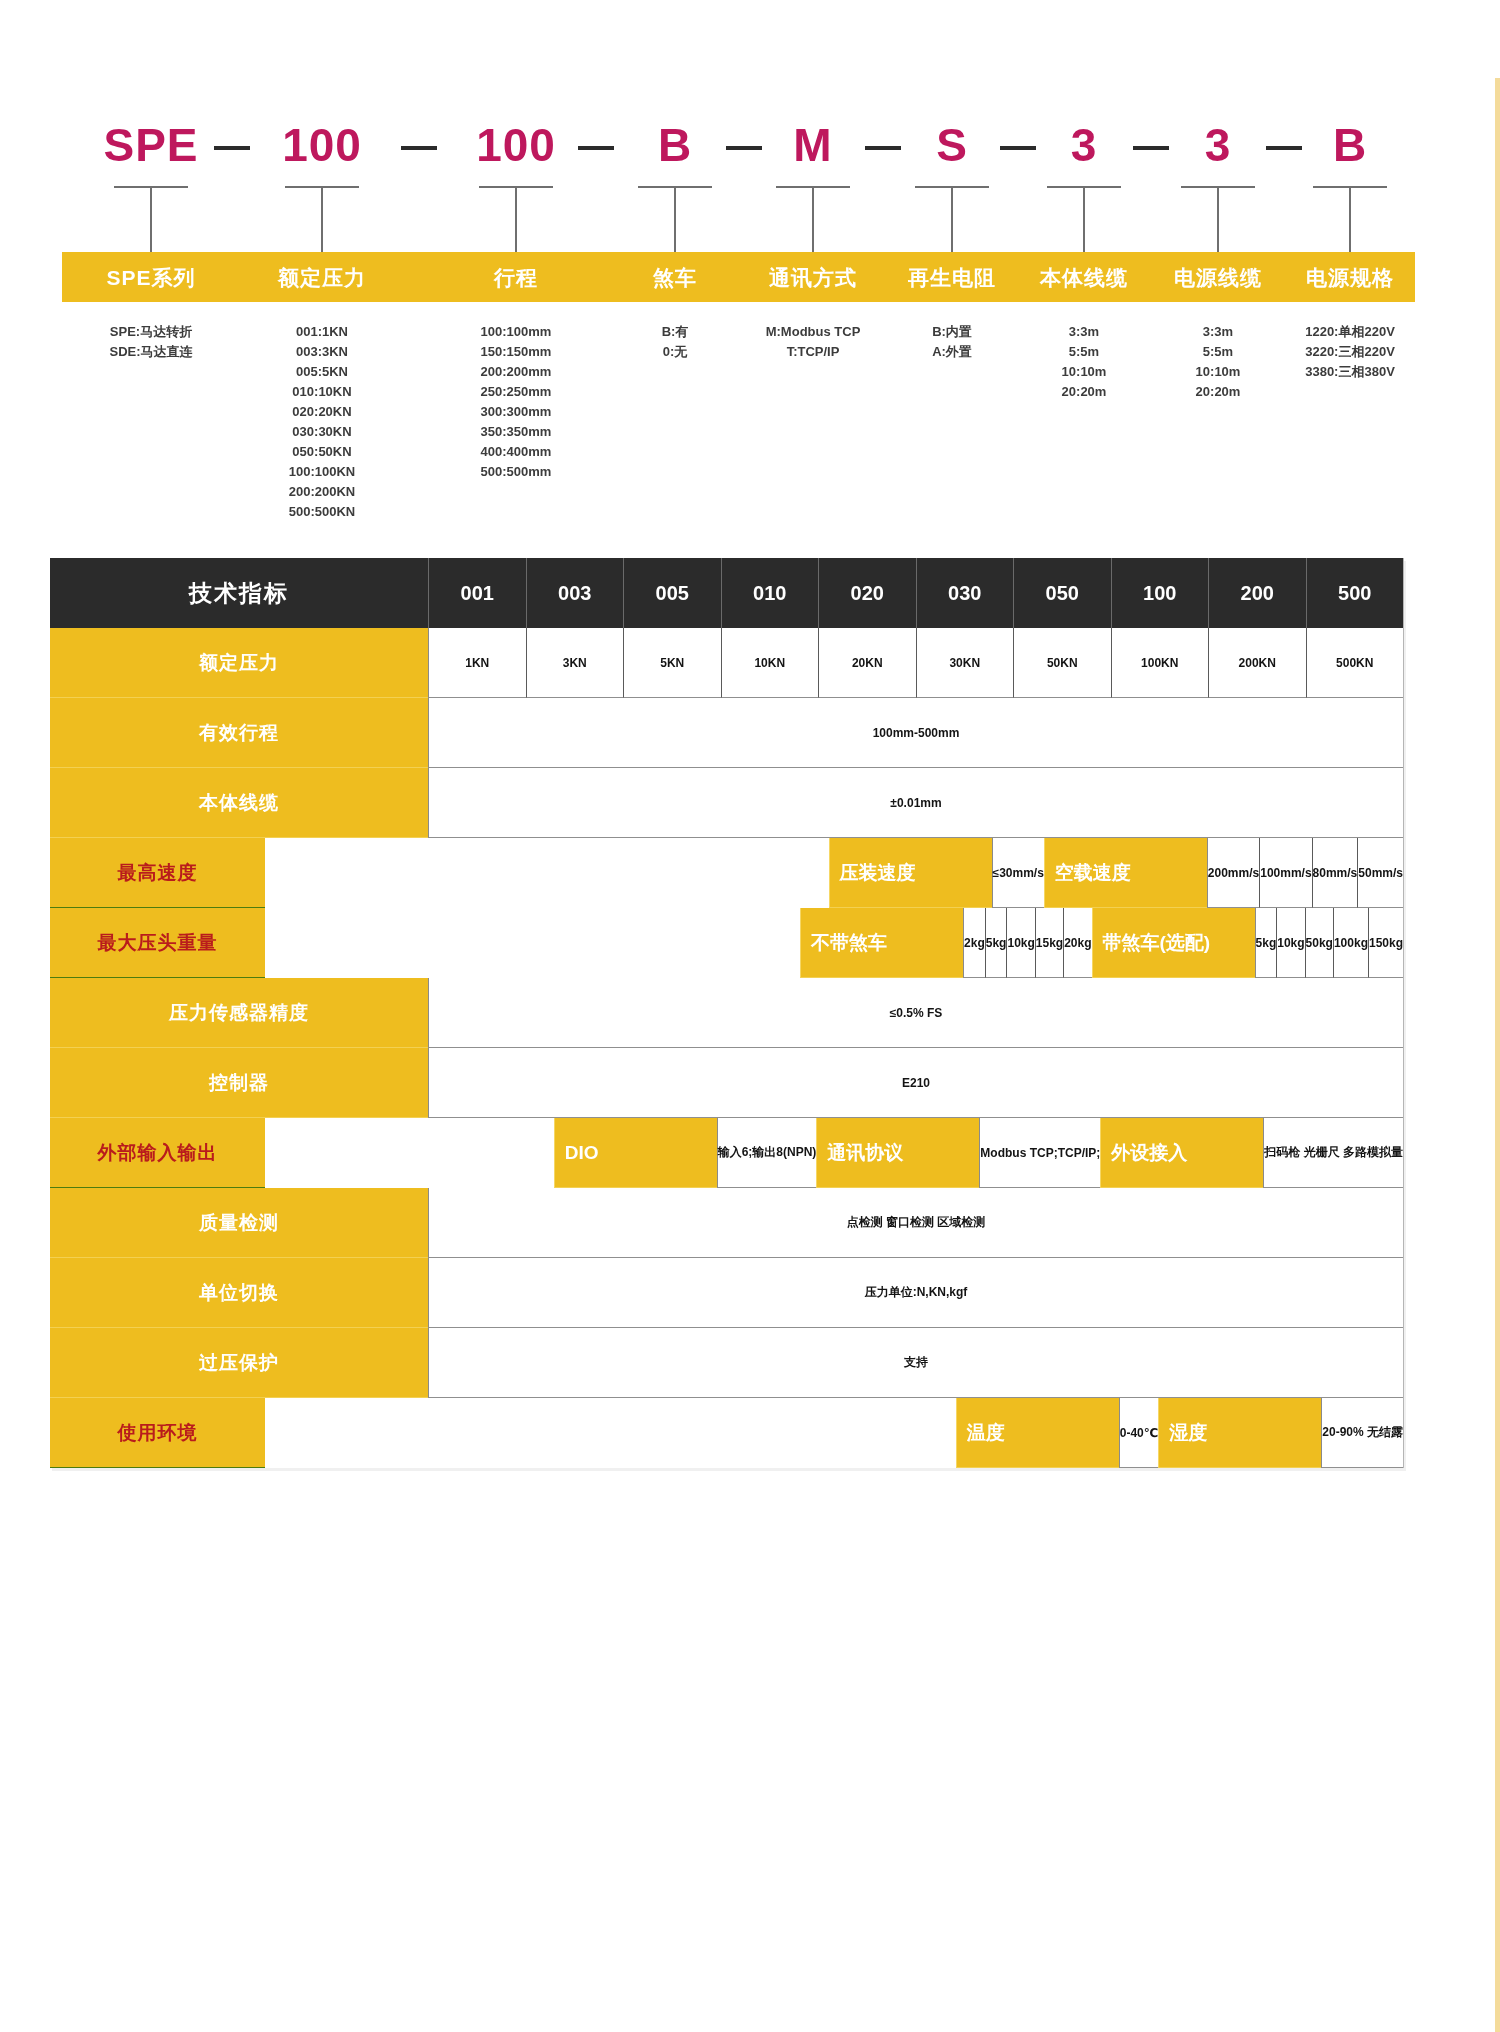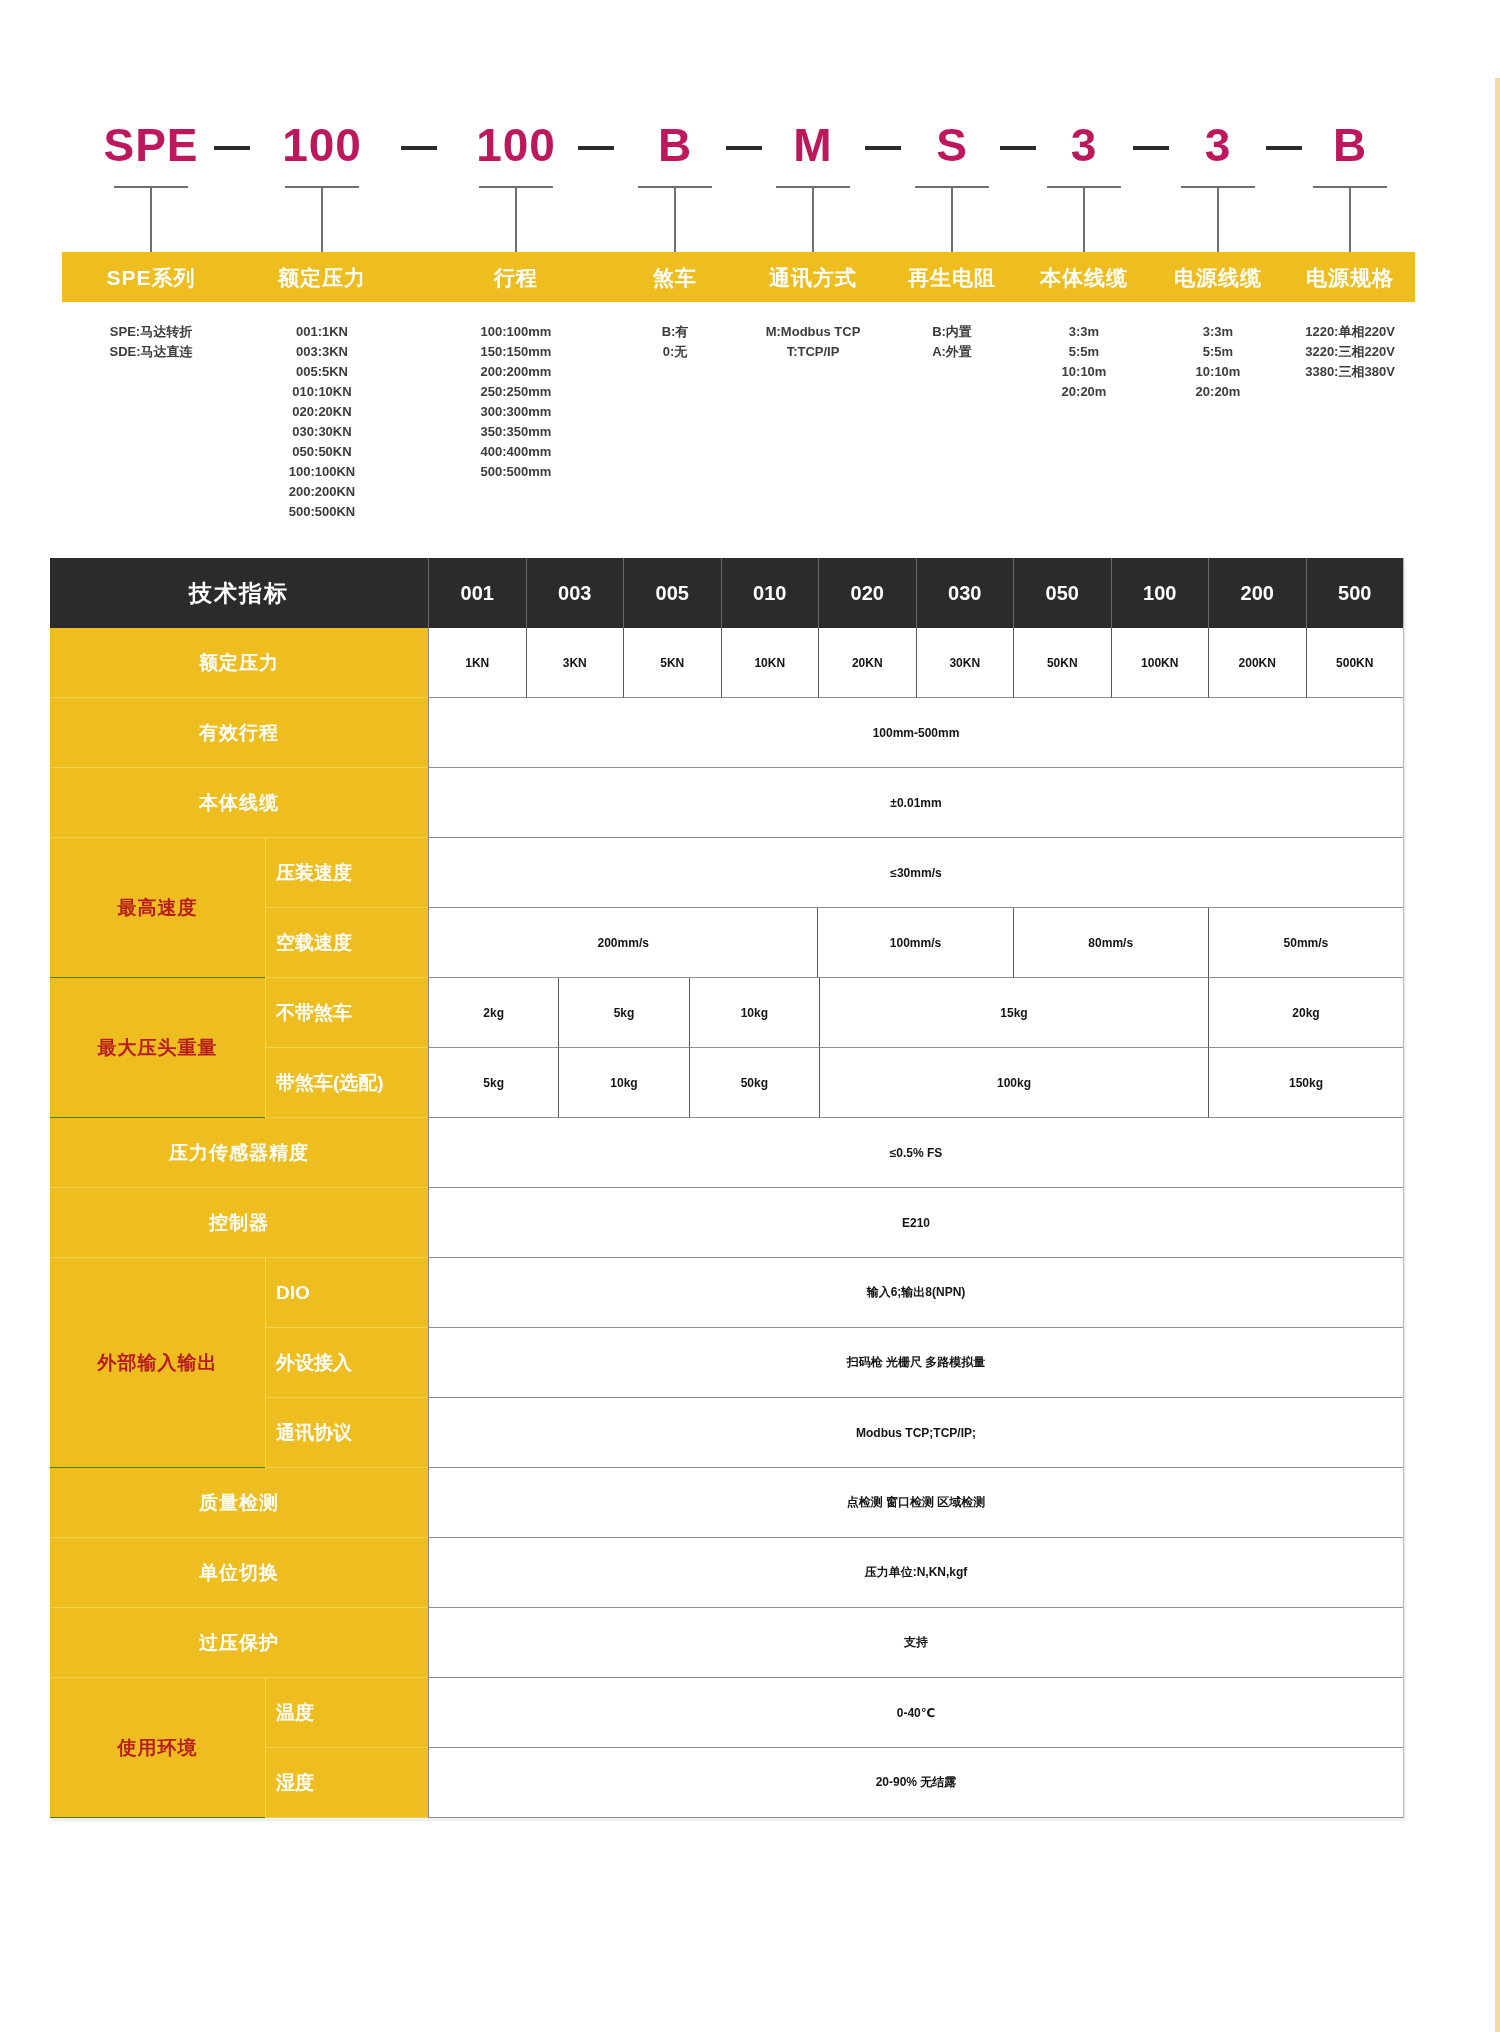--- a/index.html
+++ b/index.html
@@ -31,21 +31,21 @@
   .data{flex:1;display:flex;border-left:1px solid #8a8a8a;box-sizing:border-box;}
   .cell{display:flex;align-items:center;justify-content:center;font-size:12px;font-weight:bold;
         color:#141414;border-bottom:1px solid #8f8f8f;box-sizing:border-box;background:#fff;
         white-space:nowrap;}
   .cell + .cell{border-left:1px solid #5a5a5a;}
   .f1{flex:1;} .f2{flex:2;} .f4{flex:4;} .f43{flex:1.3333;}
   .tgroup{display:flex;}
   .glbl{width:215px;background:#EEBD1F;color:#b91c1c;font-size:19px;font-weight:bold;
         display:flex;align-items:center;justify-content:center;letter-spacing:1px;
         border-bottom:1px solid #4d7c0f;box-sizing:border-box;white-space:nowrap;}
-  .gsub{flex:1;display:flex;flex-direction:column;}
+  .gsub{flex:1;display:flex;flex-direction:row;justify-content:flex-end;}
   .srow{display:flex;height:70px;}
   .slbl{width:163px;background:#EEBD1F;color:#fff;font-size:19px;font-weight:bold;
         display:flex;align-items:center;justify-content:flex-start;padding-left:10px;
         border-bottom:1px solid #f3d052;border-left:1px solid #f6d765;box-sizing:border-box;
         white-space:nowrap;}
   
   .edge-strip{position:absolute;right:0;top:78px;width:5px;height:1954px;background:#F4DB9B;}
 </style>
 </head>
 <body>
@@ -268,29 +268,29 @@
     <div class="tgroup">
       <div class="glbl">外部输入输出</div>
       <div class="gsub">
         <div class="srow">
           <div class="slbl">DIO</div>
           <div class="data">
               <div class="cell f1">输入6;输出8(NPN)</div>
             </div>
         </div>
         <div class="srow">
+          <div class="slbl">通讯协议</div>
+          <div class="data">
+              <div class="cell f1">Modbus TCP;TCP/IP;</div>
+            </div>
+        </div>
+        <div class="srow">
           <div class="slbl">外设接入</div>
           <div class="data">
               <div class="cell f1">扫码枪 光栅尺 多路模拟量</div>
-            </div>
-        </div>
-        <div class="srow">
-          <div class="slbl">通讯协议</div>
-          <div class="data">
-              <div class="cell f1">Modbus TCP;TCP/IP;</div>
             </div>
         </div>
       </div>
     </div>
 
     <div class="trow">
       <div class="lbl">质量检测</div>
       <div class="data">
           <div class="cell f1">点检测 窗口检测 区域检测</div>
         </div>

